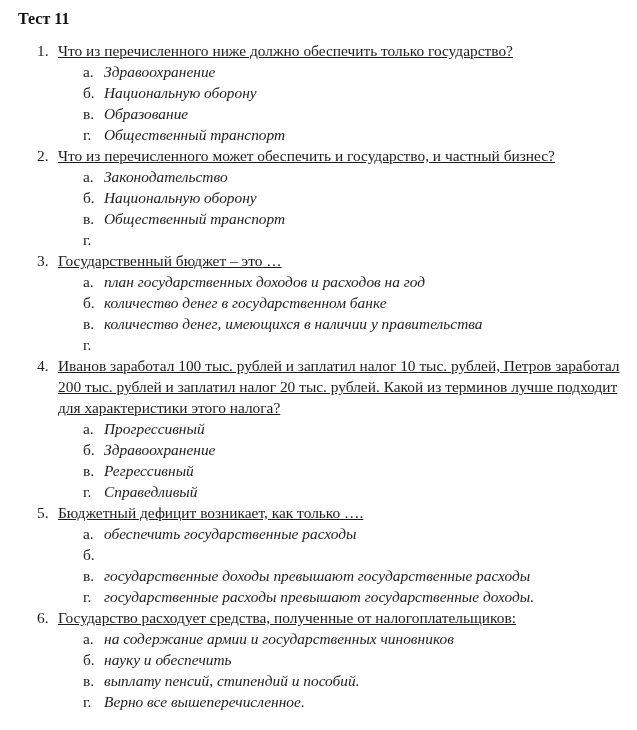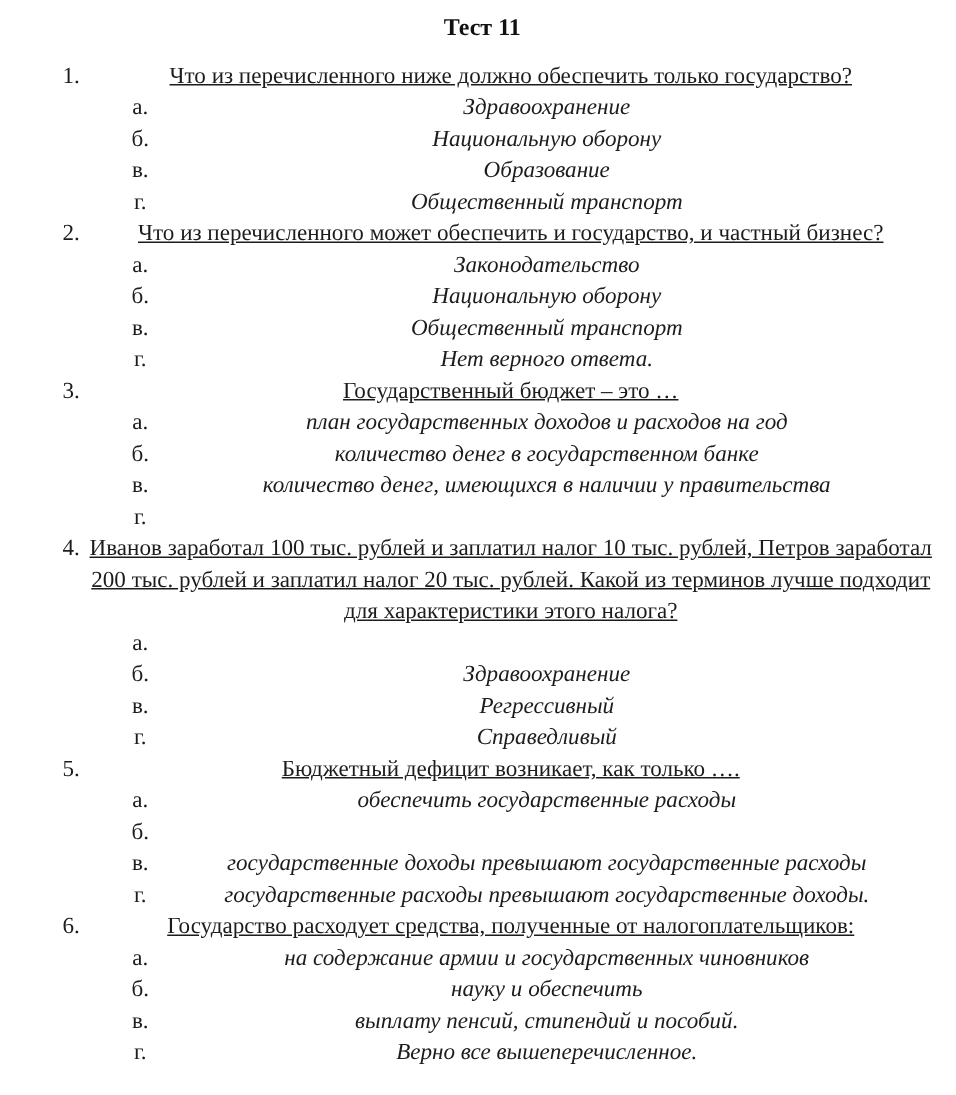--- a/index.html
+++ b/index.html
@@ -8,21 +8,20 @@
     height: 730px;
     background: #ffffff;
     font-family: "Liberation Serif", "DejaVu Serif", serif;
     color: #1c1c1c;
     overflow: hidden;
   }
   .page {
     width: 637px;
     height: 730px;
     padding: 9px 12px 6px 18px;
-    text-align: center;
   }
   .doc-title {
     font-size: 16px;
     font-weight: bold;
     line-height: 20px;
     margin-bottom: 11px;
     color: #111111;
   }
   .question { }
   .q-row {
@@ -94,21 +93,20 @@
     <div class="option">
       <span class="opt-letter">б.</span>
       <span class="opt-text">Национальную оборону</span>
     </div>
     <div class="option">
       <span class="opt-letter">в.</span>
       <span class="opt-text">Общественный транспорт</span>
     </div>
     <div class="option">
       <span class="opt-letter">г.</span>
-      <span class="opt-text">Нет верного ответа.</span>
     </div>
   </div>
 
   <div class="question">
     <div class="q-row">
       <span class="q-num">3.</span>
       <span class="q-text">Государственный бюджет – это …</span>
     </div>
     <div class="option">
       <span class="opt-letter">а.</span>
@@ -127,20 +125,21 @@
     </div>
   </div>
 
   <div class="question">
     <div class="q-row">
       <span class="q-num">4.</span>
       <span class="q-text">Иванов заработал 100 тыс. рублей и заплатил налог 10 тыс. рублей, Петров заработал 200 тыс. рублей и заплатил налог 20 тыс. рублей. Какой из терминов лучше подходит для характеристики этого налога?</span>
     </div>
     <div class="option">
       <span class="opt-letter">а.</span>
+      <span class="opt-text">Прогрессивный</span>
     </div>
     <div class="option">
       <span class="opt-letter">б.</span>
       <span class="opt-text">Здравоохранение</span>
     </div>
     <div class="option">
       <span class="opt-letter">в.</span>
       <span class="opt-text">Регрессивный</span>
     </div>
     <div class="option">

